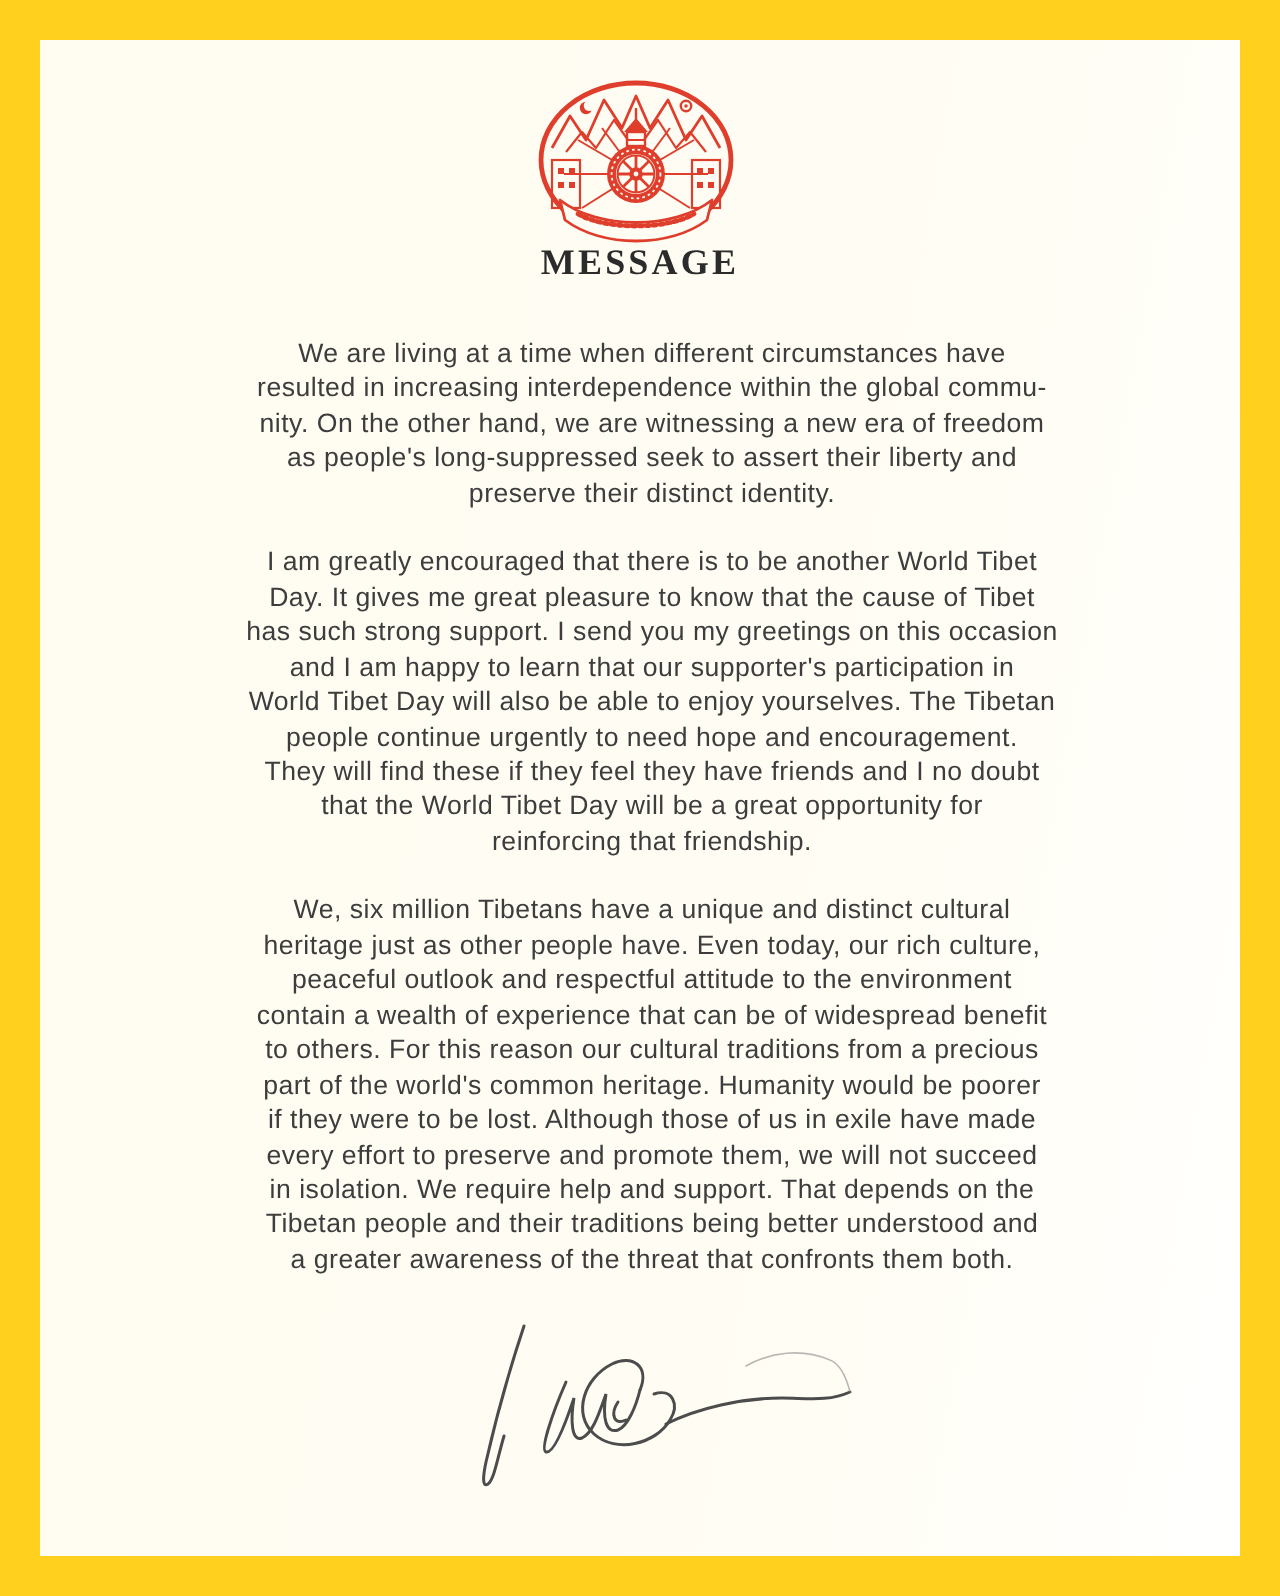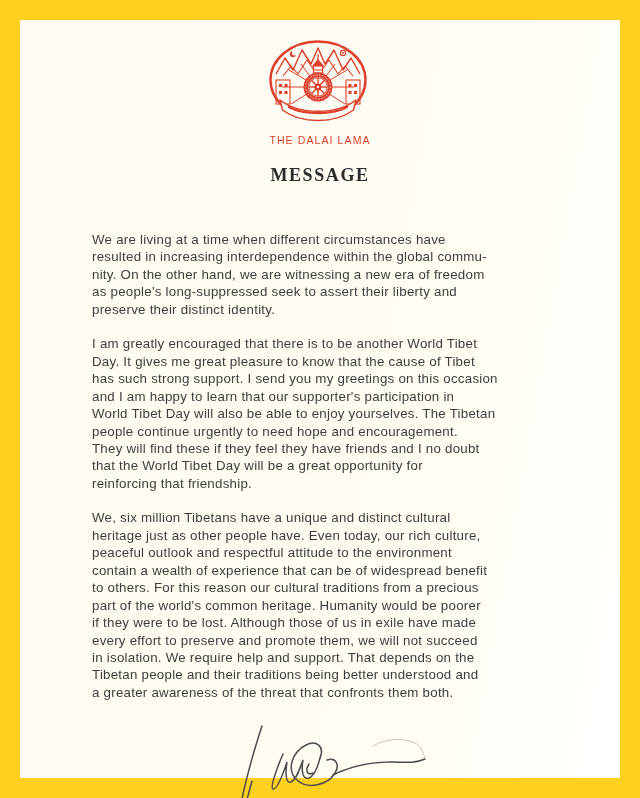--- a/index.html
+++ b/index.html
@@ -36,27 +36,28 @@
   .msg-title {
     margin-top: 19px;
     text-align: center;
     color: #2b2b2b;
     font-family: "Liberation Serif", serif;
     font-weight: bold;
     font-size: 18px;
     letter-spacing: 1.6px;
   }
   .body-text {
-    margin: 45px auto 0 72px;
+    margin: 26px auto 0 72px;
     width: 468px;
     color: #3d3d3d;
     font-size: 13.3px;
     font-weight: 500;
     line-height: 17.45px;
     letter-spacing: 0.25px;
+    text-align: center;
   }
   .body-text p {
     white-space: pre-line;
     margin-bottom: 17px;
   }
   .signature {
     width: 205px; height: 92px;
     margin-left: 205px;
     margin-top: 0px;
   }
@@ -121,21 +122,20 @@
         </g>
         <circle cx="51" cy="47" r="3.4" fill="#DF3E2C"></circle>
         <circle cx="51" cy="47" r="1.2" fill="#FFFDF3"></circle>
 
         <path d="M13 60 C 32 75, 70 75, 89 60 L 86.5 70 C 68 84, 34 84, 15.5 70 Z" fill="#FFFDF3" stroke="#DF3E2C" stroke-width="1.4" stroke-linejoin="round"></path>
 
         <path d="M22 67 C 36 75, 66 75, 80 67" stroke="#DF3E2C" stroke-width="2.4" fill="none" stroke-dasharray="1.6 1.9" stroke-linecap="round"></path>
       </svg>
     </div>
 
-    <div class="org-name">THE DALAI LAMA</div>
 
     <div class="msg-title">MESSAGE</div>
 
     <div class="body-text">
       <p>We are living at a time when different circumstances have
 resulted in increasing interdependence within the global commu-
 nity. On the other hand, we are witnessing a new era of freedom
 as people's long-suppressed seek to assert their liberty and
 preserve their distinct identity.</p>
       <p>I am greatly encouraged that there is to be another World Tibet

